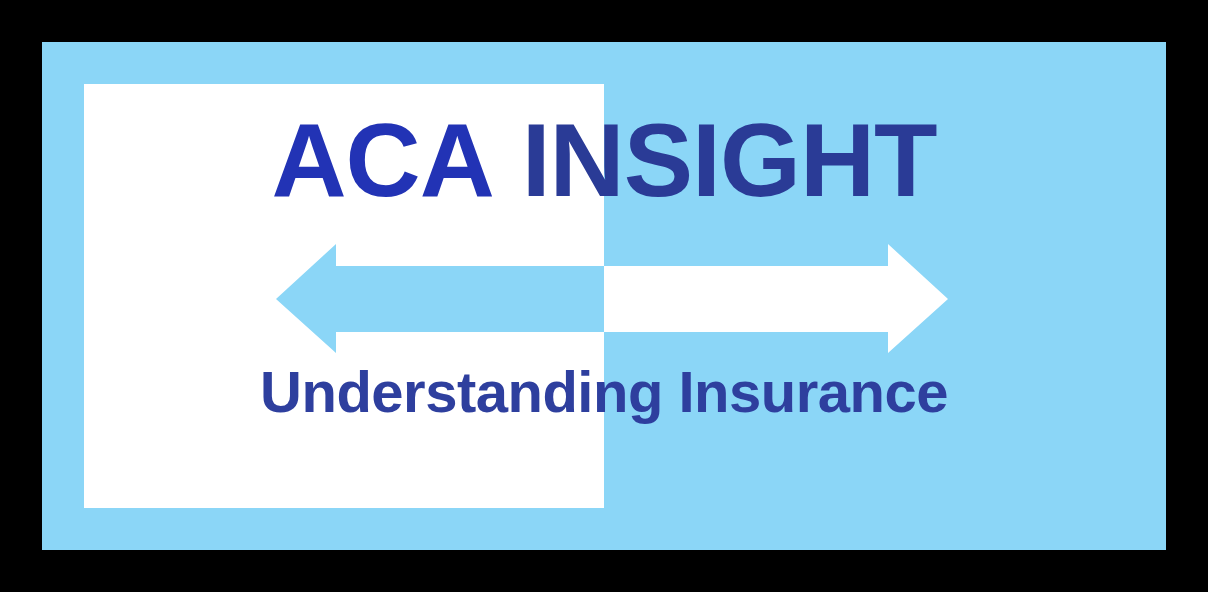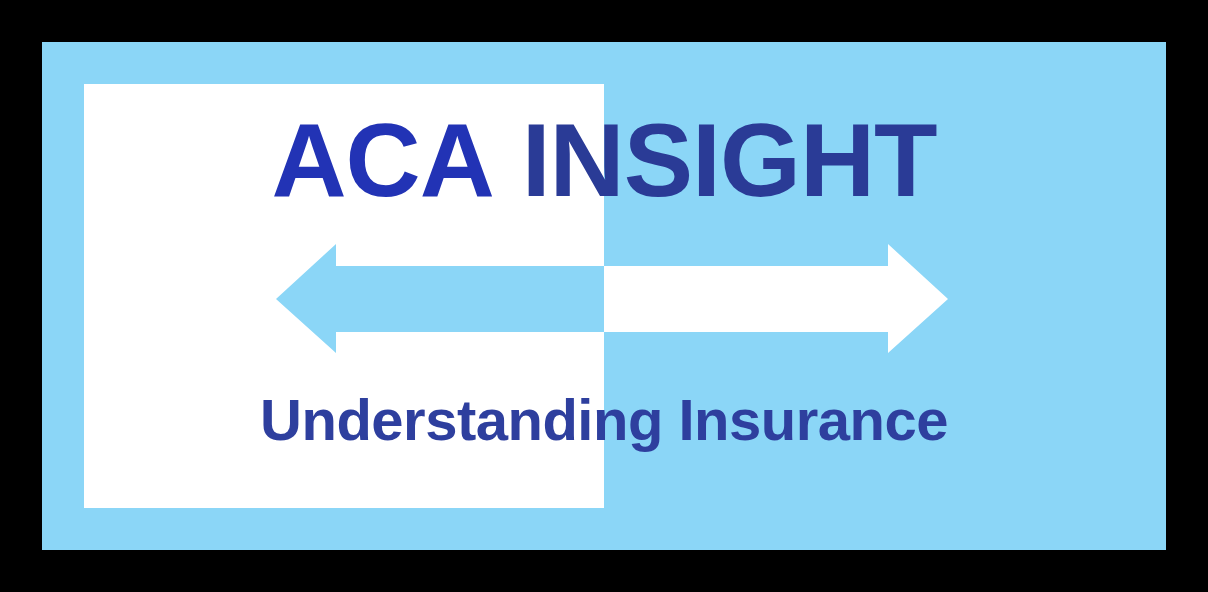--- a/index.html
+++ b/index.html
@@ -79,21 +79,20 @@
     top: 358px;
     width: 1208px;
     text-align: center;
     font-family: "Liberation Sans", sans-serif;
     font-weight: bold;
     font-size: 58px;
     line-height: 68px;
     letter-spacing: -0.5px;
     color: #2e3f9e;
     white-space: nowrap;
-    margin-top: 28px;
   }
   .subtitle-line { display: block; }
 </style>
 </head>
 <body>
 
 <div id="graphic">
 
   <div class="blue-panel"></div>
 

